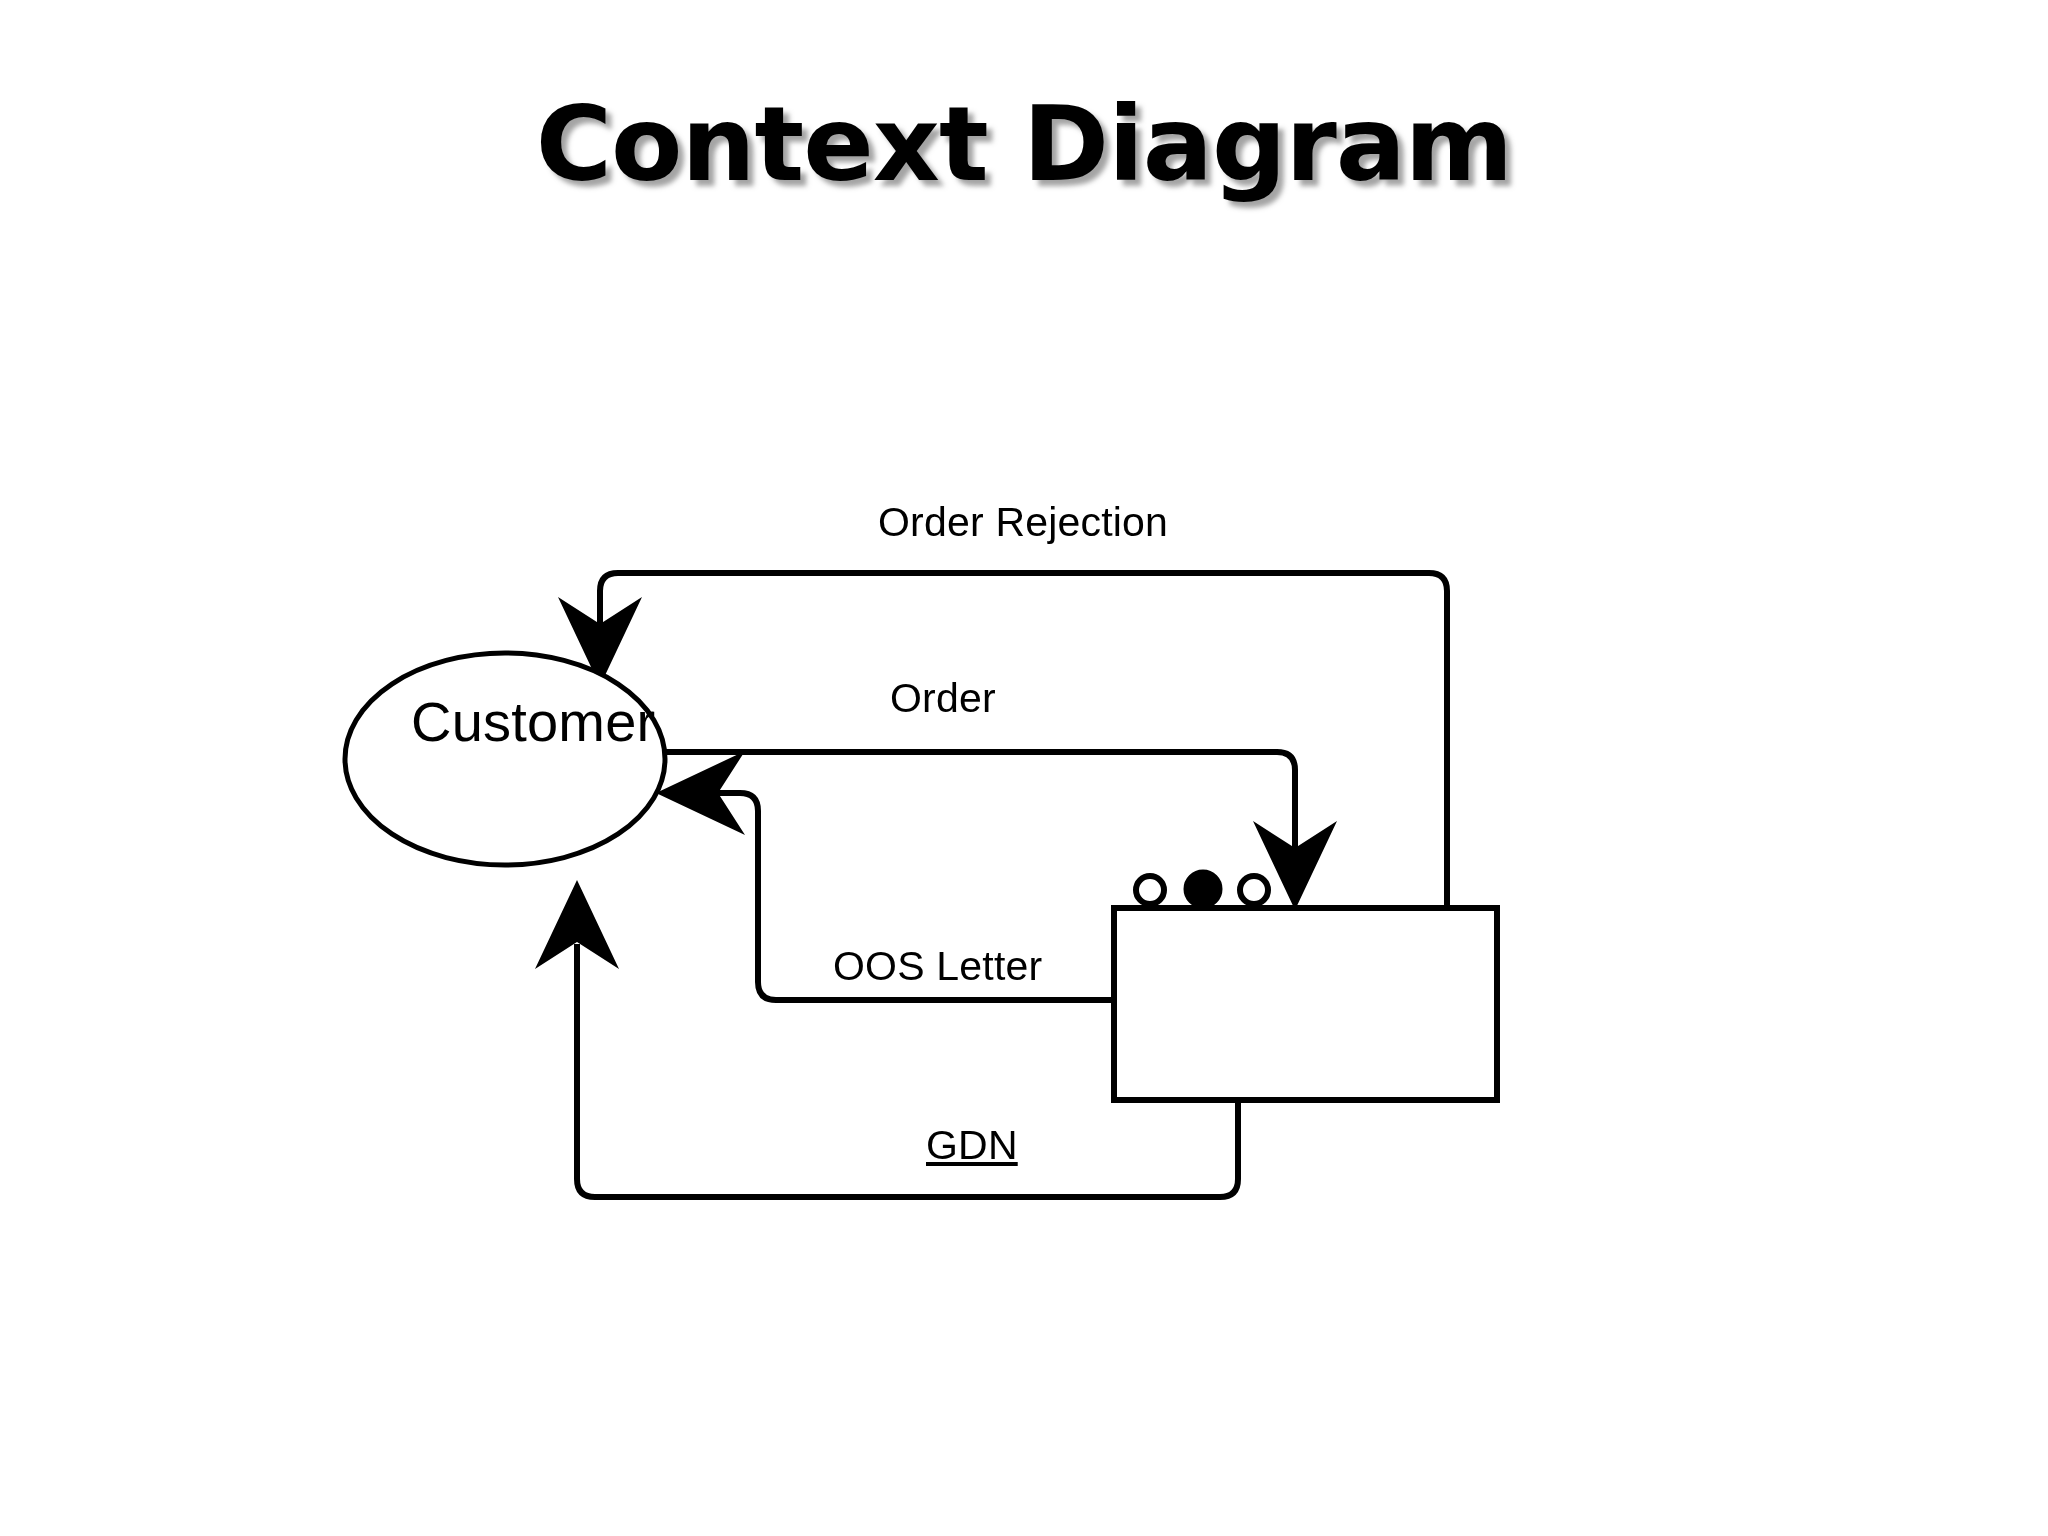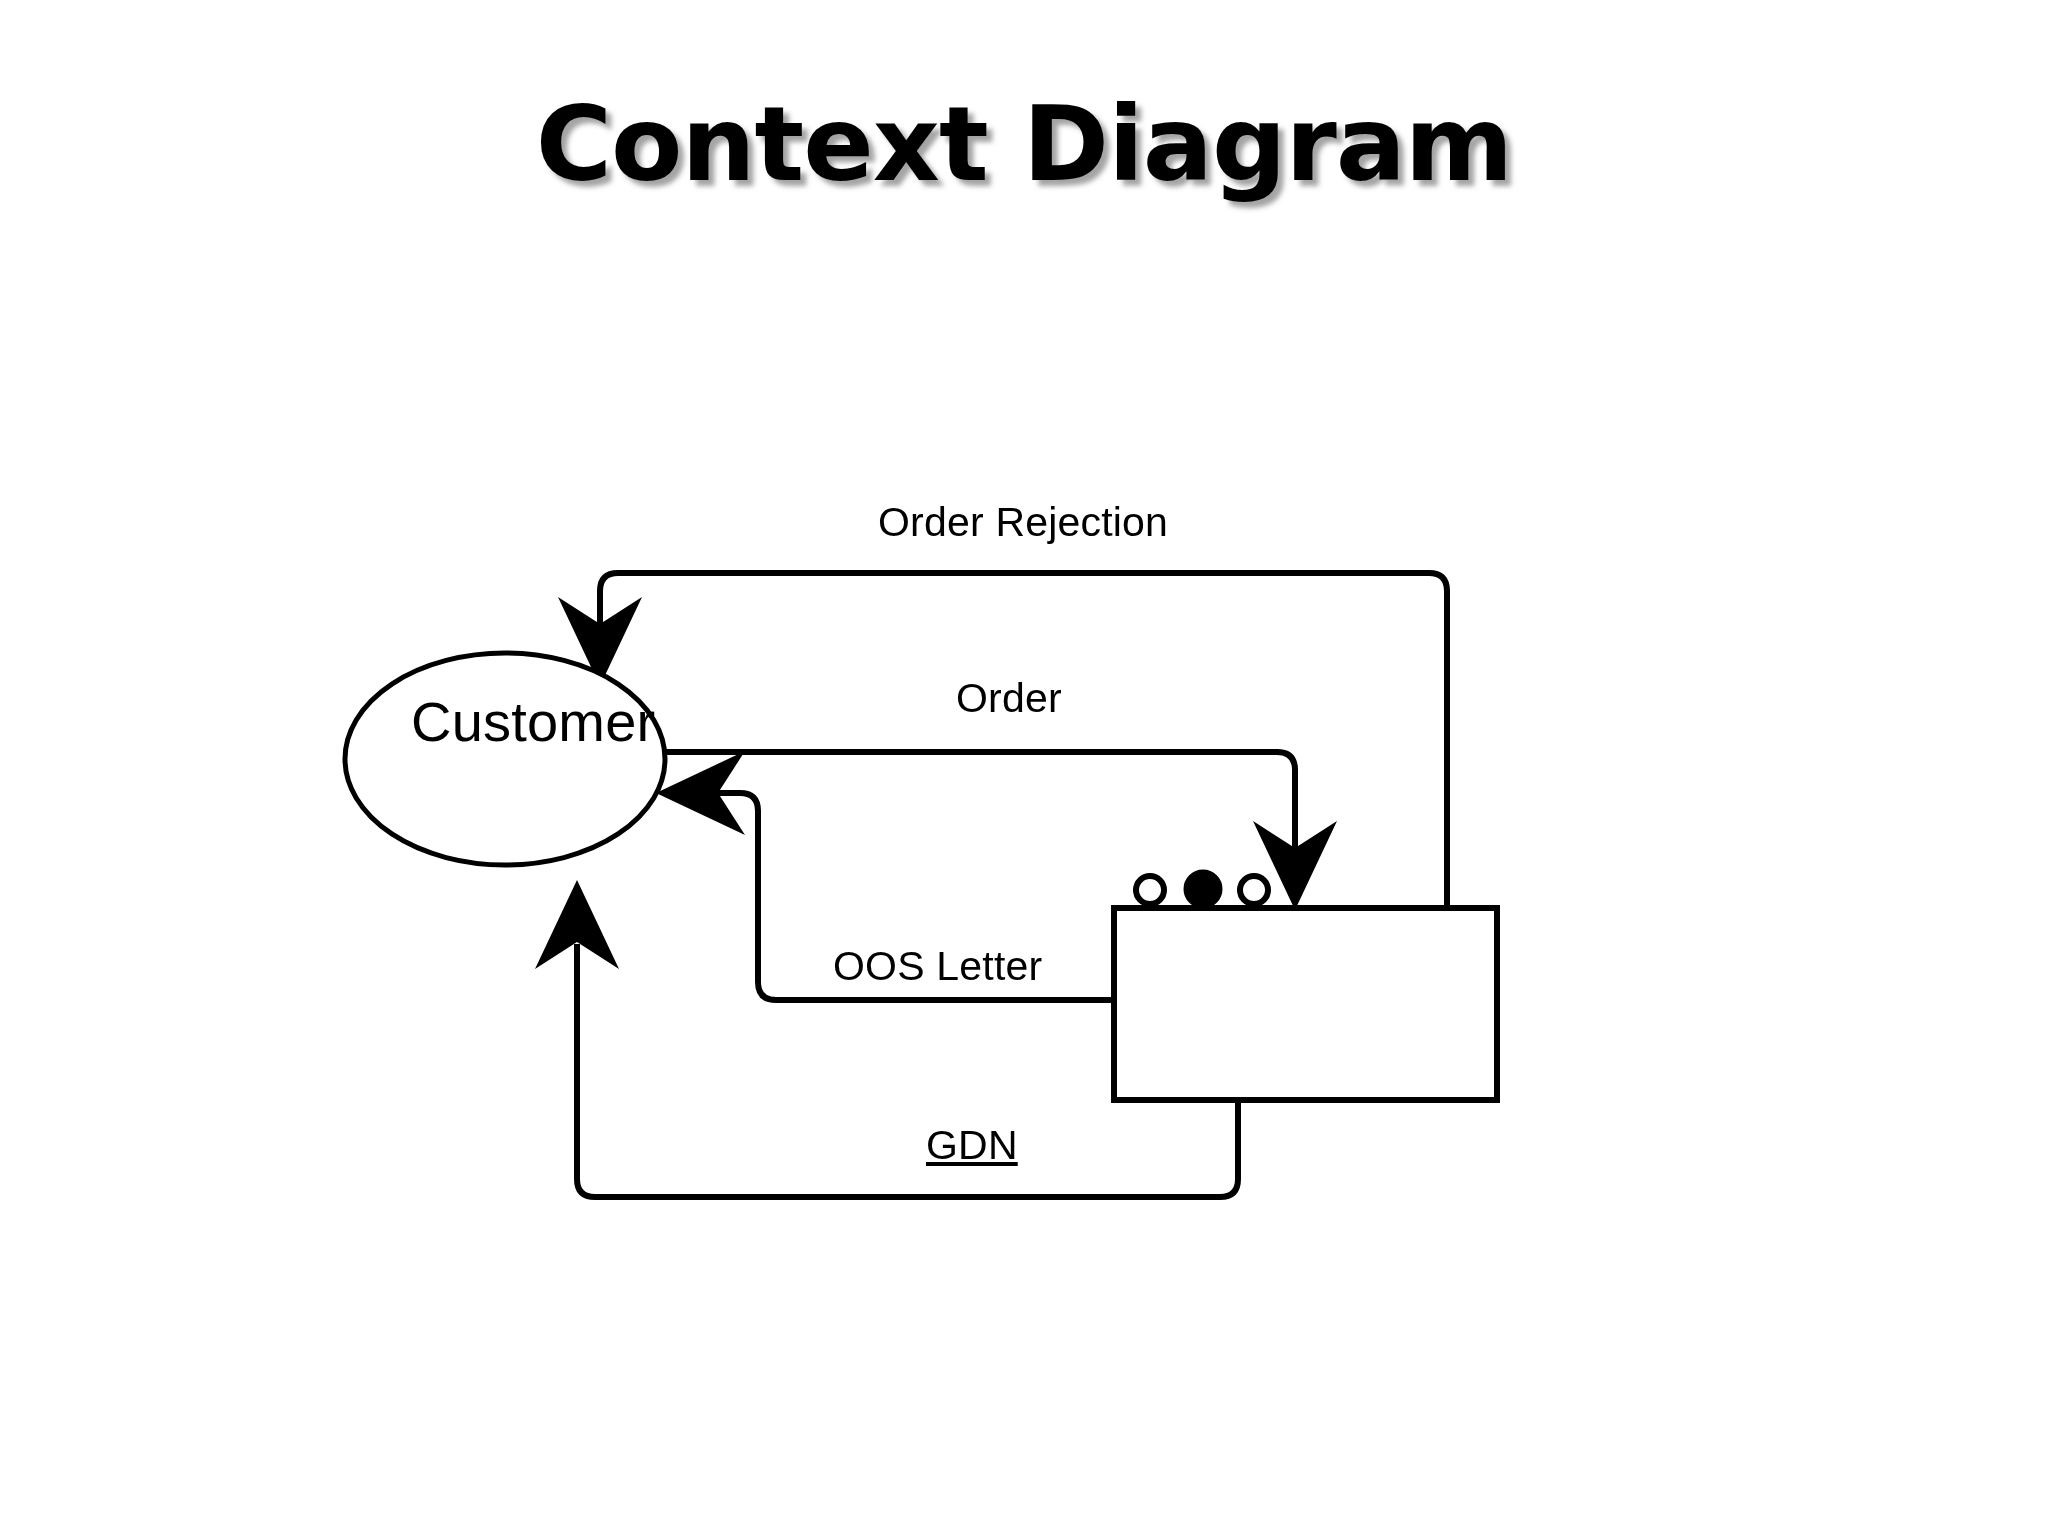--- a/index.html
+++ b/index.html
@@ -61,21 +61,21 @@
   .nodelabel {
     position: absolute;
     font-family: "Liberation Sans", sans-serif;
     font-size: 56px;
     color: #000000;
     white-space: nowrap;
     letter-spacing: 0.2px;
   }
 
   #label-order-rejection { left: 866px;  top: 499px; margin-left: 12px; }
-  #label-order           { left: 956px;  top: 675px; }
+  #label-order           { left: 890px;  top: 675px; }
   #label-oos-letter      { left: 833px;  top: 908px; margin-top: 35px; }
   #label-gdn             { left: 926px;  top: 1122px; text-decoration: underline; }
 
   #label-customer         { left: 411px;  top: 689px; }
   #label-order-processing { left: 1137px; top: 912px; }
 </style>
 </head>
 <body>
 
 <div id="slide">

